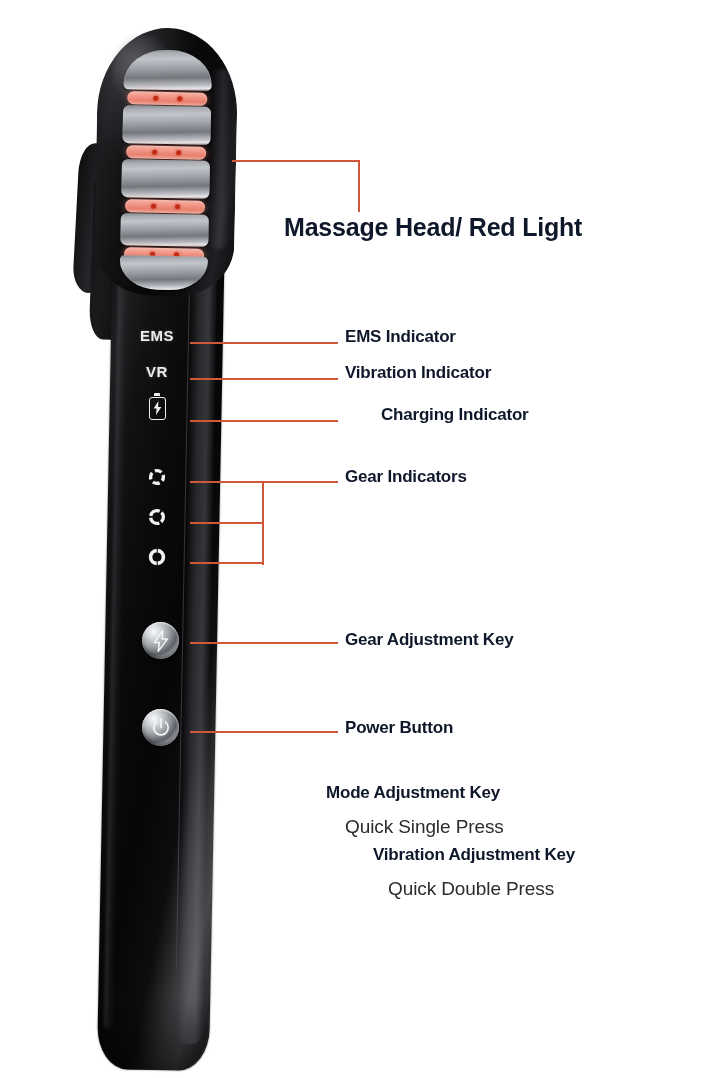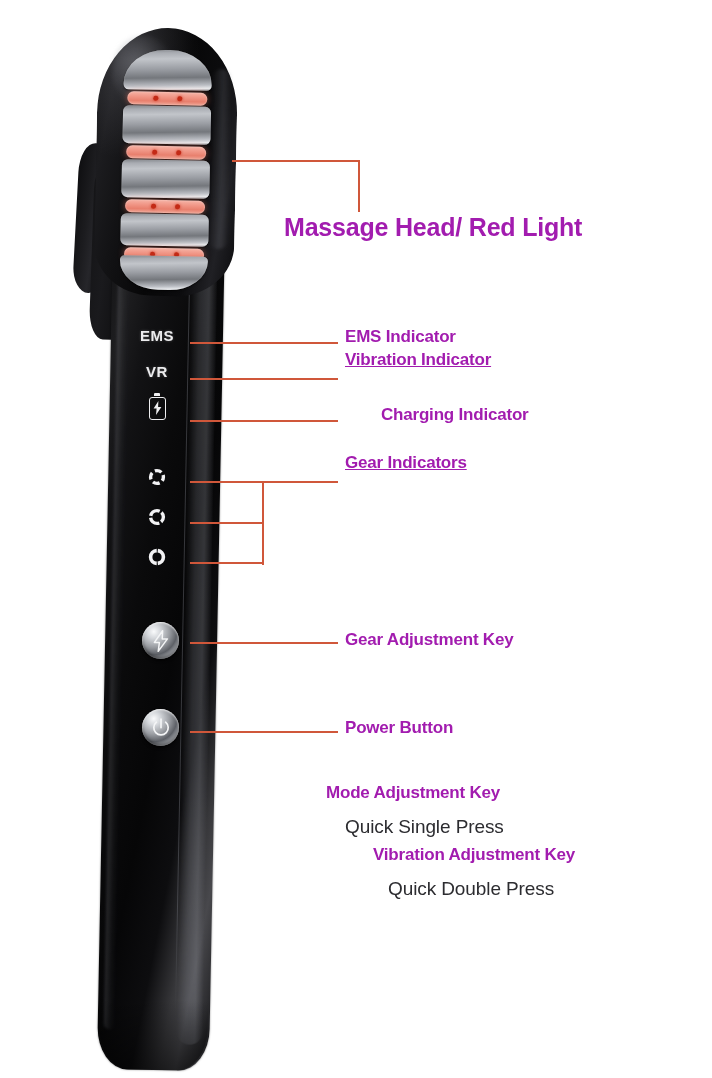--- a/index.html
+++ b/index.html
@@ -299,21 +299,21 @@
   .leader {
     position: absolute;
     background: #d0573a;
   }
   .leader.h { height: 2.4px; }
   .leader.v { width: 2.4px; }
 
   .label {
     position: absolute;
     white-space: nowrap;
-    color: #a21caf;
+    color: #0f172a;
     font-family: "Liberation Sans", sans-serif;
   }
   .label.bold {
     font-weight: 700;
     font-size: 17px;
     letter-spacing: -0.2px;
   }
   .label.sub {
     font-weight: 400;
     font-size: 19px;
@@ -435,25 +435,25 @@
   <div class="leader v" style="left:262px; top:481px; height:84px;"></div>
 
   <div class="leader h" style="left:190px; top:642px; width:148px;"></div>
 
   <div class="leader h" style="left:190px; top:731px; width:148px;"></div>
 
   <div class="label bold" style="left:284px; top:213px; font-size:25px;">Massage Head/ Red Light</div>
 
   <div class="label bold" style="left:345px; top:327px;">EMS Indicator</div>
 
-  <div class="label bold" style="left:345px; top:350px;text-decoration:underline;">Vibration Indicator</div>
+  <div class="label bold" style="left:345px; top:363px;">Vibration Indicator</div>
 
   <div class="label bold" style="left:345px; top:405px;margin-left:36px;">Charging Indicator</div>
 
-  <div class="label bold" style="left:345px; top:453px;text-decoration:underline;">Gear Indicators</div>
+  <div class="label bold" style="left:345px; top:467px;">Gear Indicators</div>
 
   <div class="label bold" style="left:345px; top:630px;">Gear Adjustment Key</div>
 
   <div class="label bold" style="left:345px; top:718px;">Power Button</div>
 
   <div class="label bold" style="left:326px; top:783px;">Mode Adjustment Key</div>
   <div class="label sub" style="left:345px; top:816px;">Quick Single Press</div>
 
   <div class="label bold" style="left:345px; top:845px;margin-left:28px;">Vibration Adjustment Key</div>
   <div class="label sub" style="left:345px; top:878px;margin-left:43px;">Quick Double Press</div>

